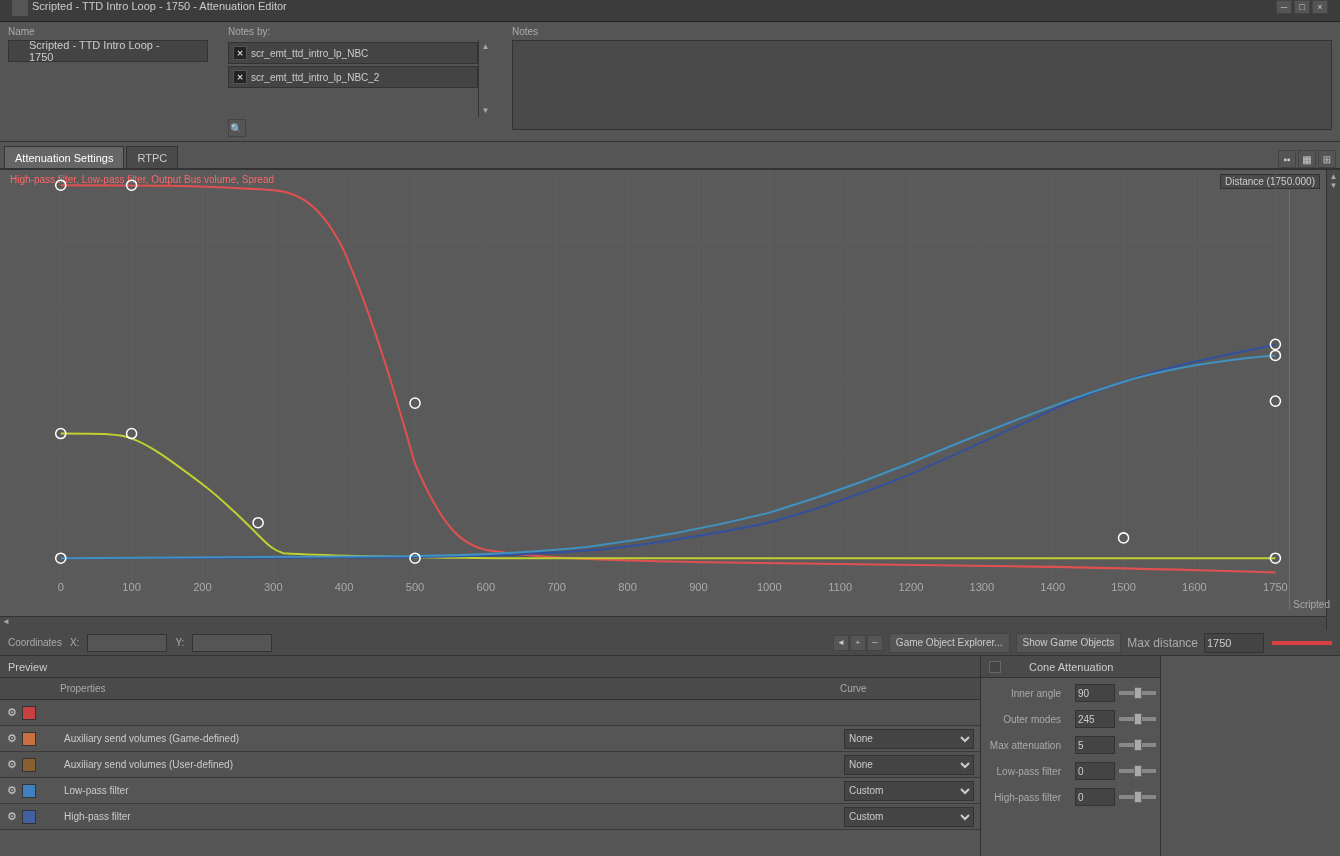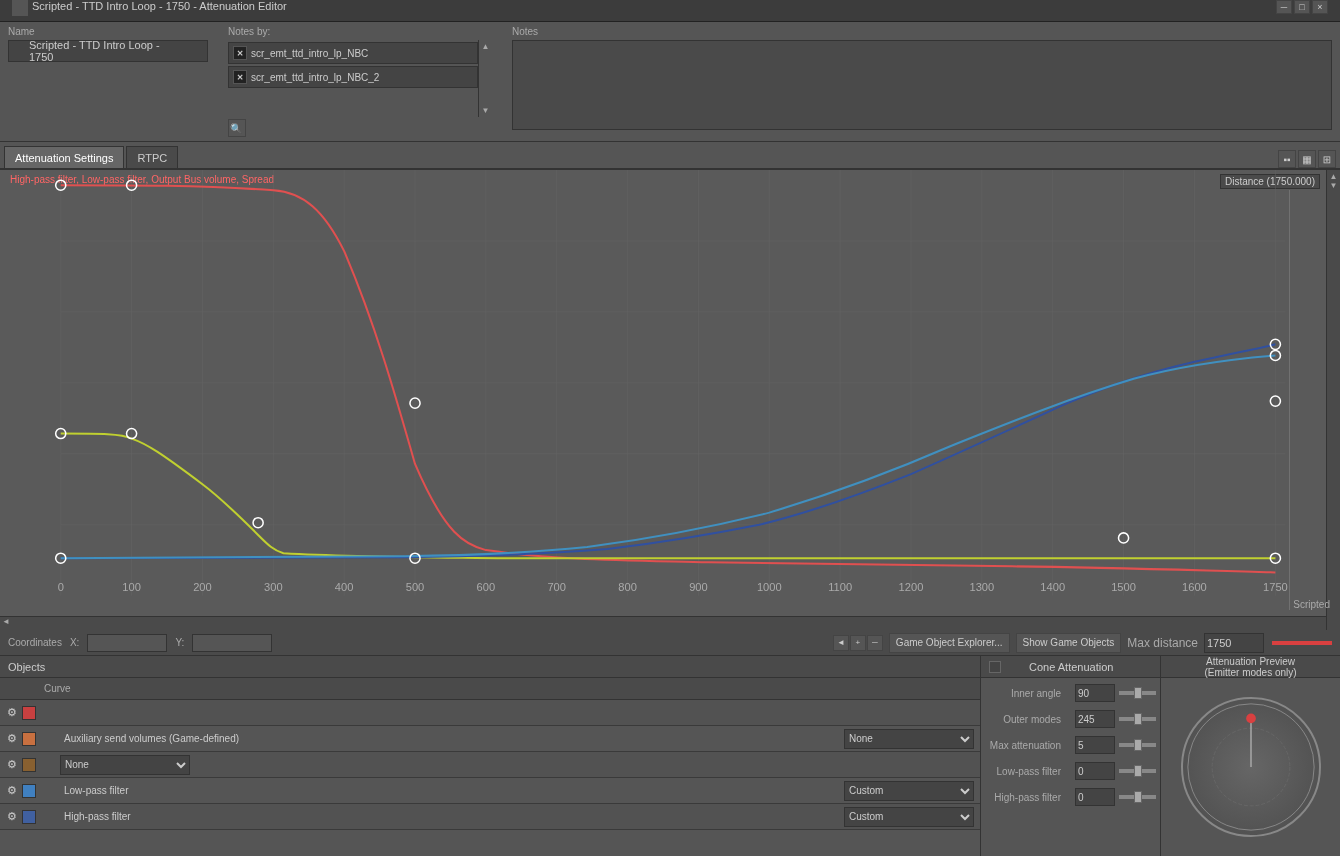--- a/index.html
+++ b/index.html
@@ -507,24 +507,25 @@
         <span class="max-dist-label">Max distance</span>
         <input class="max-dist-input" type="text" value="1750" style="">
         <div class="max-dist-bar"></div>
       </div>
     </div>
 
     <div id="lower-panels">
 
       <div id="curves-panel">
         <div id="curves-header">
-          <span>Objects</span>
+          <span>Preview</span>
         </div>
         <div id="curves-table">
           <div class="curves-col-header">
+            <div class="col-h-props">Properties</div>
             <div class="col-h-curve">Curve</div>
           </div>
 
           <div class="curve-row">
             <div class="row-icons">
               <div class="row-icon-btn">⚙</div>
               <div class="color-box" style="background:#c84040;"></div>
             </div>
           </div>
 
@@ -538,20 +539,21 @@
               <option>None</option>
               <option>Custom</option>
             </select>
           </div>
 
           <div class="curve-row">
             <div class="row-icons">
               <div class="row-icon-btn">⚙</div>
               <div class="color-box" style="background:#886030;"></div>
             </div>
+            <div class="row-name">Auxiliary send volumes (User-defined)</div>
             <select class="row-curve-select">
               <option>None</option>
               <option>Custom</option>
             </select>
           </div>
 
           <div class="curve-row">
             <div class="row-icons">
               <div class="row-icon-btn">⚙</div>
               <div class="color-box" style="background:#4080c0;"></div>
@@ -621,39 +623,17 @@
             <div class="cone-row">
               <div class="cone-row-label">High-pass filter</div>
               <input class="cone-input" type="text" value="0" style="">
               <div class="cone-slider">
                 <div class="cone-slider-thumb"></div>
               </div>
             </div>
           </div>
         </div>
 
-        <div id="preview-panel">
-          <div class="preview-header">
-            <div class="preview-title">
-              <span>Attenuation Preview</span><br>
-              <span>(Emitter modes only)</span>
-            </div>
-          </div>
-          <div class="preview-circle-area">
-            <div class="preview-circle">
-              <svg width="140" height="140" viewBox="0 0 140 140">
-
-                <circle cx="70" cy="70" r="65" fill="none" stroke="#888" stroke-width="1"></circle>
-
-                <circle cx="70" cy="70" r="40" fill="none" stroke="#666" stroke-width="1" stroke-dasharray="4,2"></circle>
-
-                <line x1="70" y1="70" x2="70" y2="20" stroke="#aaa" stroke-width="1.5"></line>
-
-                <circle cx="70" cy="20" r="5" fill="#d94040"></circle>
-              </svg>
-            </div>
-          </div>
-        </div>
 
       </div>
     </div>
   </div>
 </div>
 
 </body></html>

